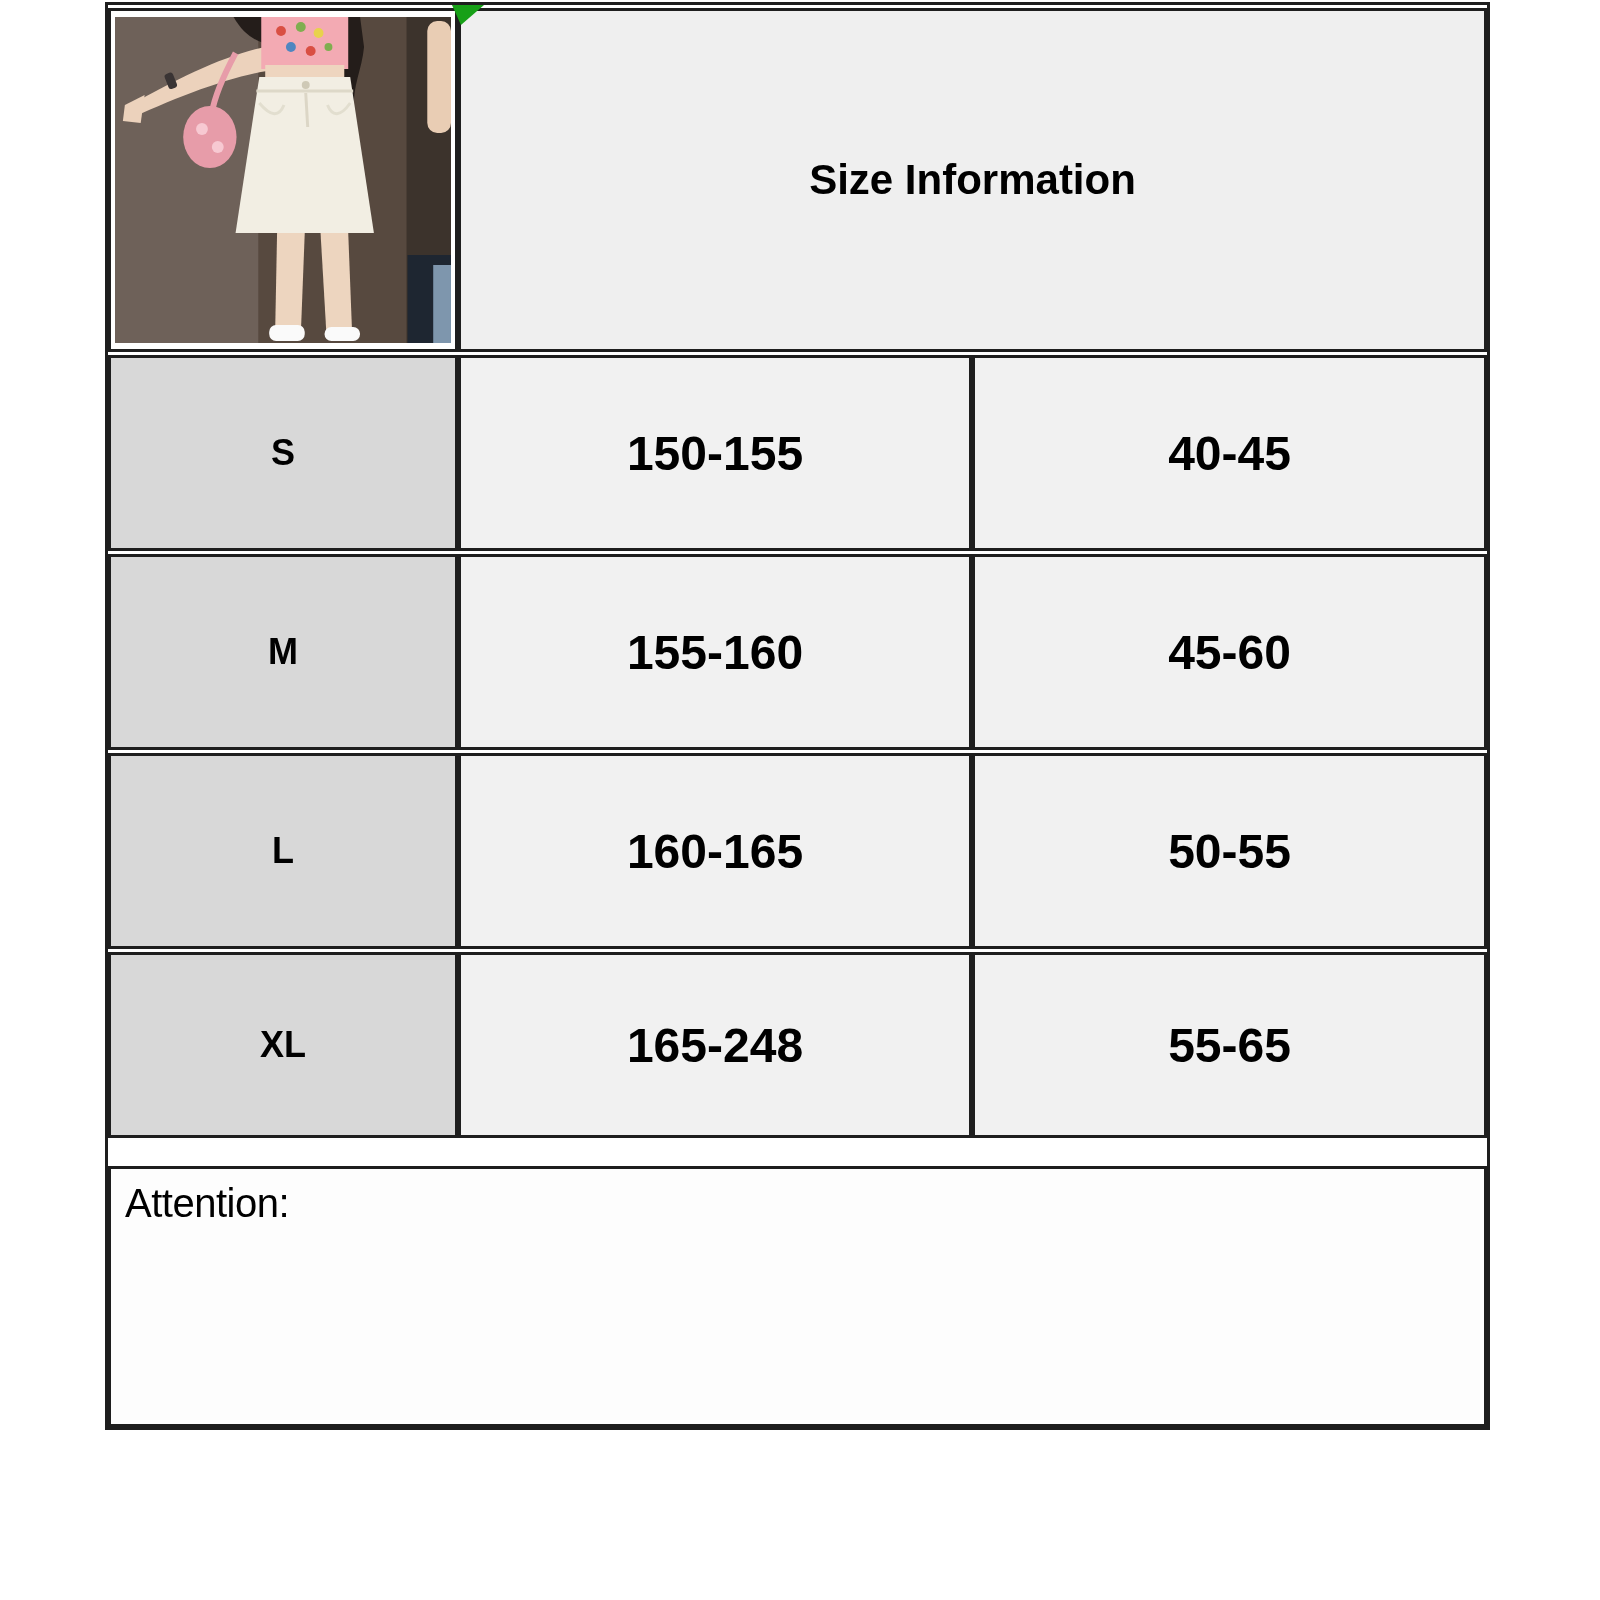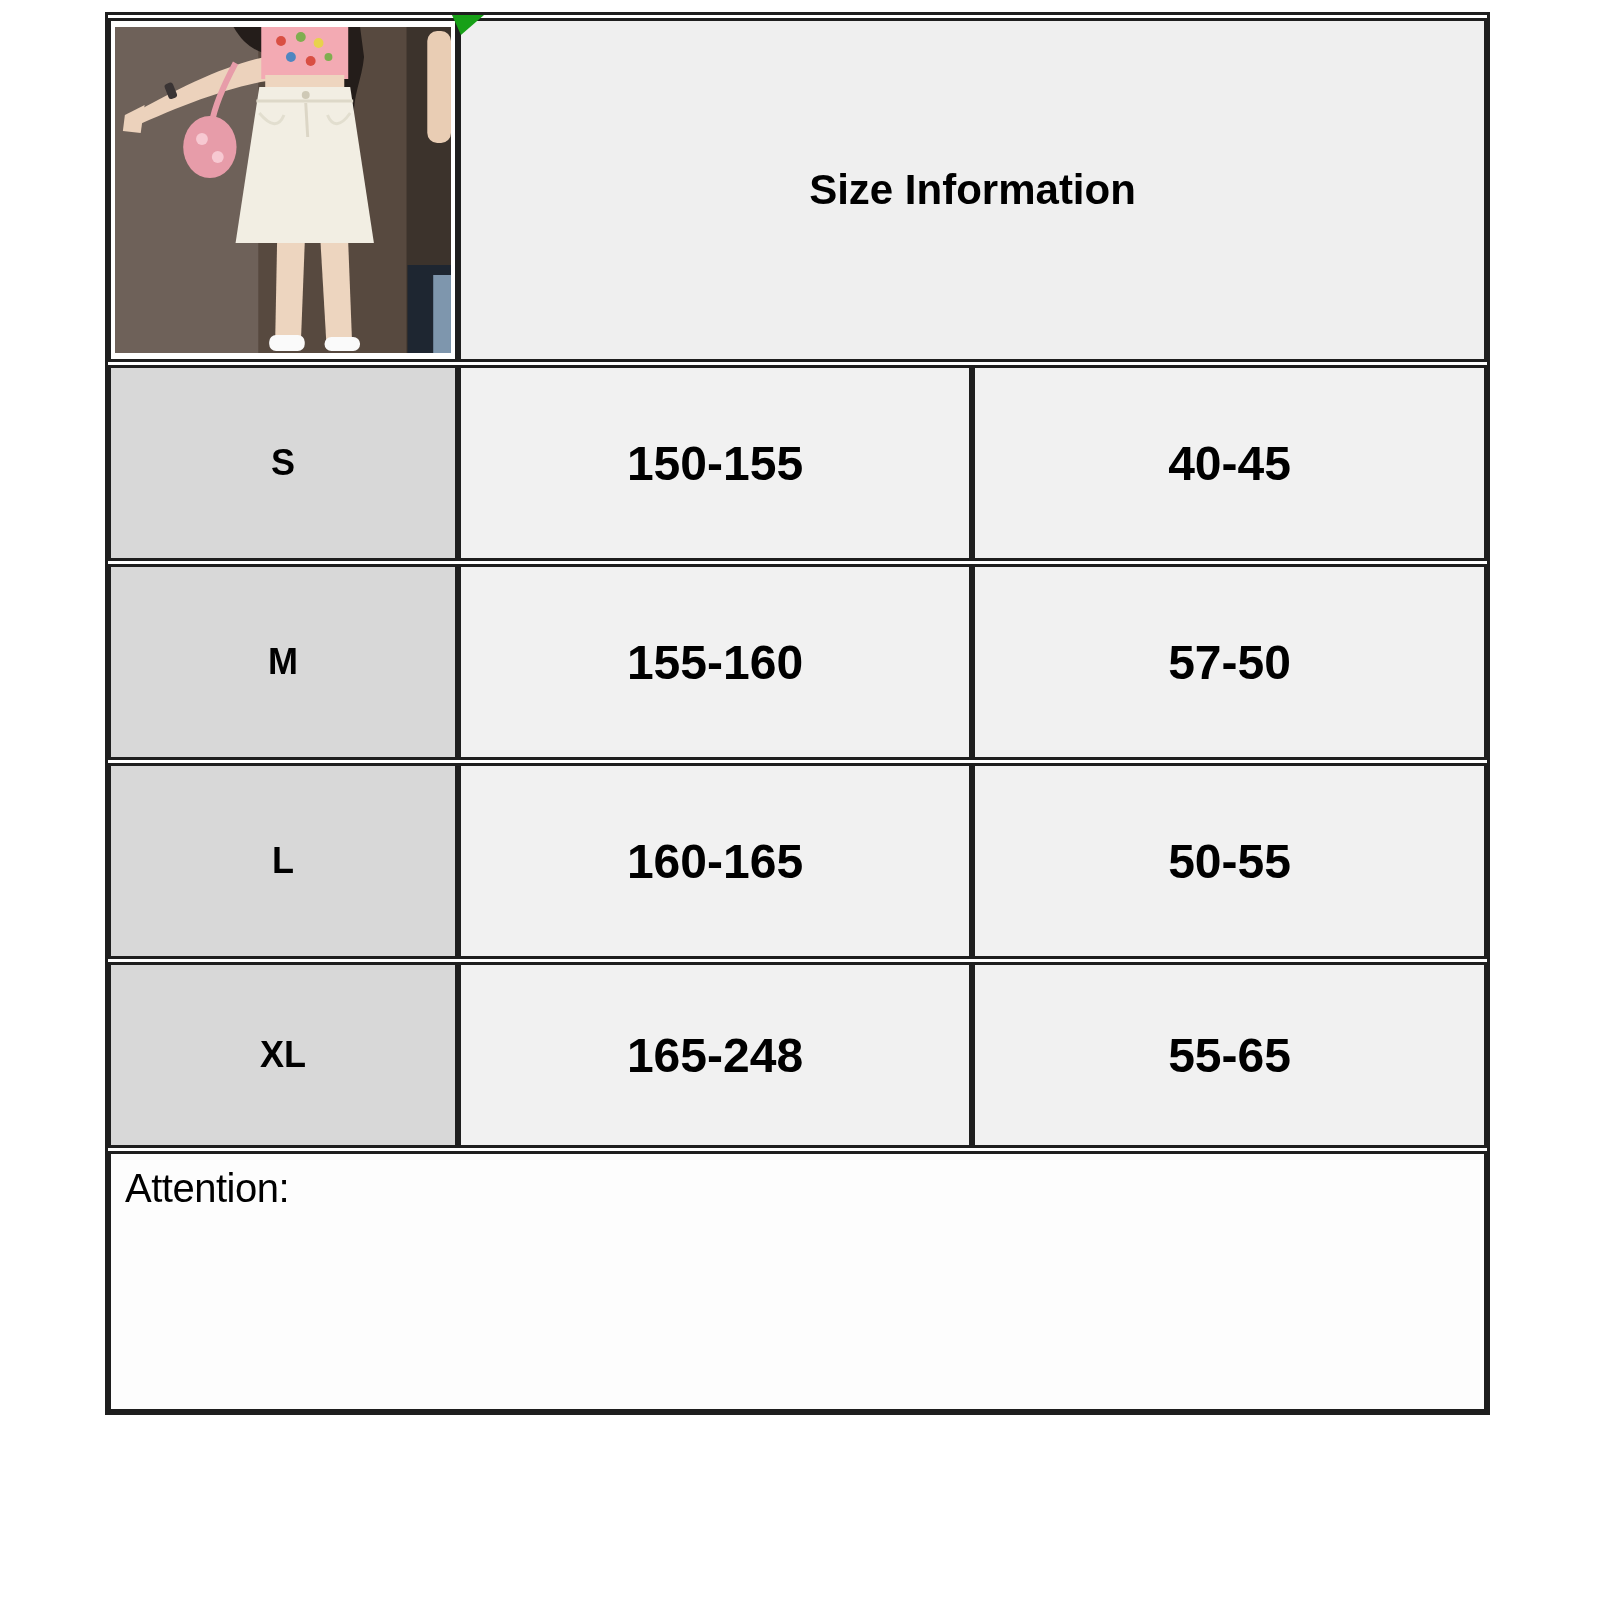--- a/index.html
+++ b/index.html
@@ -5,21 +5,21 @@
   html,body { margin:0; padding:0; }
   body {
     width:1600px; height:1600px;
     background:#ffffff;
     font-family:"Liberation Sans", sans-serif;
     position:relative;
     color:#000;
   }
   .sheet {
     position:absolute;
-    left:105px; top:12px;
+    left:105px; top:2px;
     width:1385px;
     border:3px solid #1e1e1e;
     box-sizing:border-box;
     background:#ffffff;
   }
   table.size-table {
     border-collapse:separate;
     border-spacing:0 3px;
     width:100%;
     table-layout:fixed;
@@ -65,20 +65,21 @@
   tr.data-row.last td { height:180px;margin-top:36px; }
   .attention-box {
     border:3px solid #1e1e1e;
     background:#fdfdfd;
     min-height:235px;
     padding:8px 14px 12px 14px;
     font-size:40px;
     line-height:1.30;
     letter-spacing:-0.5px;
     text-align:left;
+    margin-top:25px;
   }
   .attention-heading { font-weight:normal; }
   .attention-note { font-weight:normal; }
   .corner-triangle {
     position:absolute;
     left:344px; top:0px;
     width:32px; height:20px;
     clip-path:polygon(0 0, 100% 0, 28% 100%);
     z-index:6;
   }
@@ -153,21 +154,21 @@
 
     <tr class="data-row">
       <td class="size-cell">S</td>
       <td class="value-cell">150-155</td>
       <td class="value-cell">40-45</td>
     </tr>
 
     <tr class="data-row">
       <td class="size-cell">M</td>
       <td class="value-cell">155-160</td>
-      <td class="value-cell">57-50</td>
+      <td class="value-cell">45-60</td>
     </tr>
 
     <tr class="data-row">
       <td class="size-cell">L</td>
       <td class="value-cell">160-165</td>
       <td class="value-cell">50-55</td>
     </tr>
 
     <tr class="data-row last">
       <td class="size-cell">XL</td>

